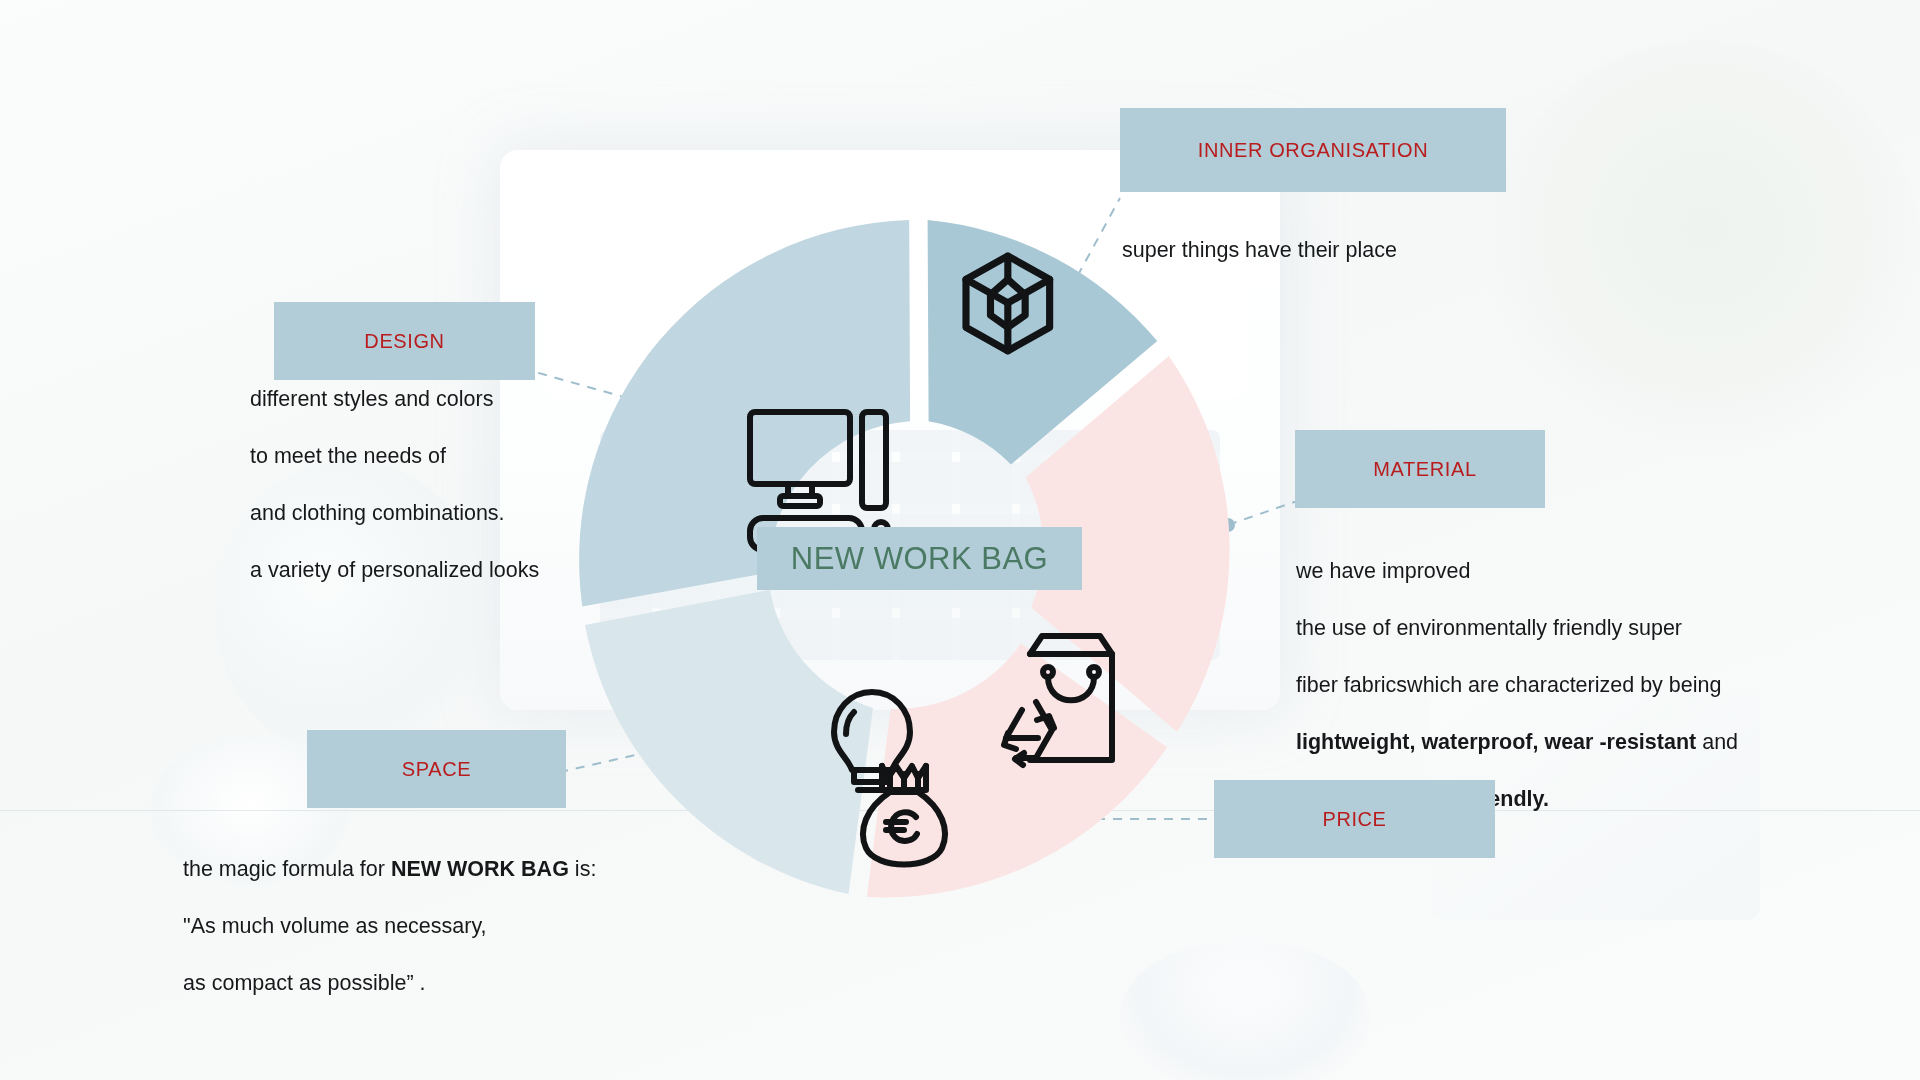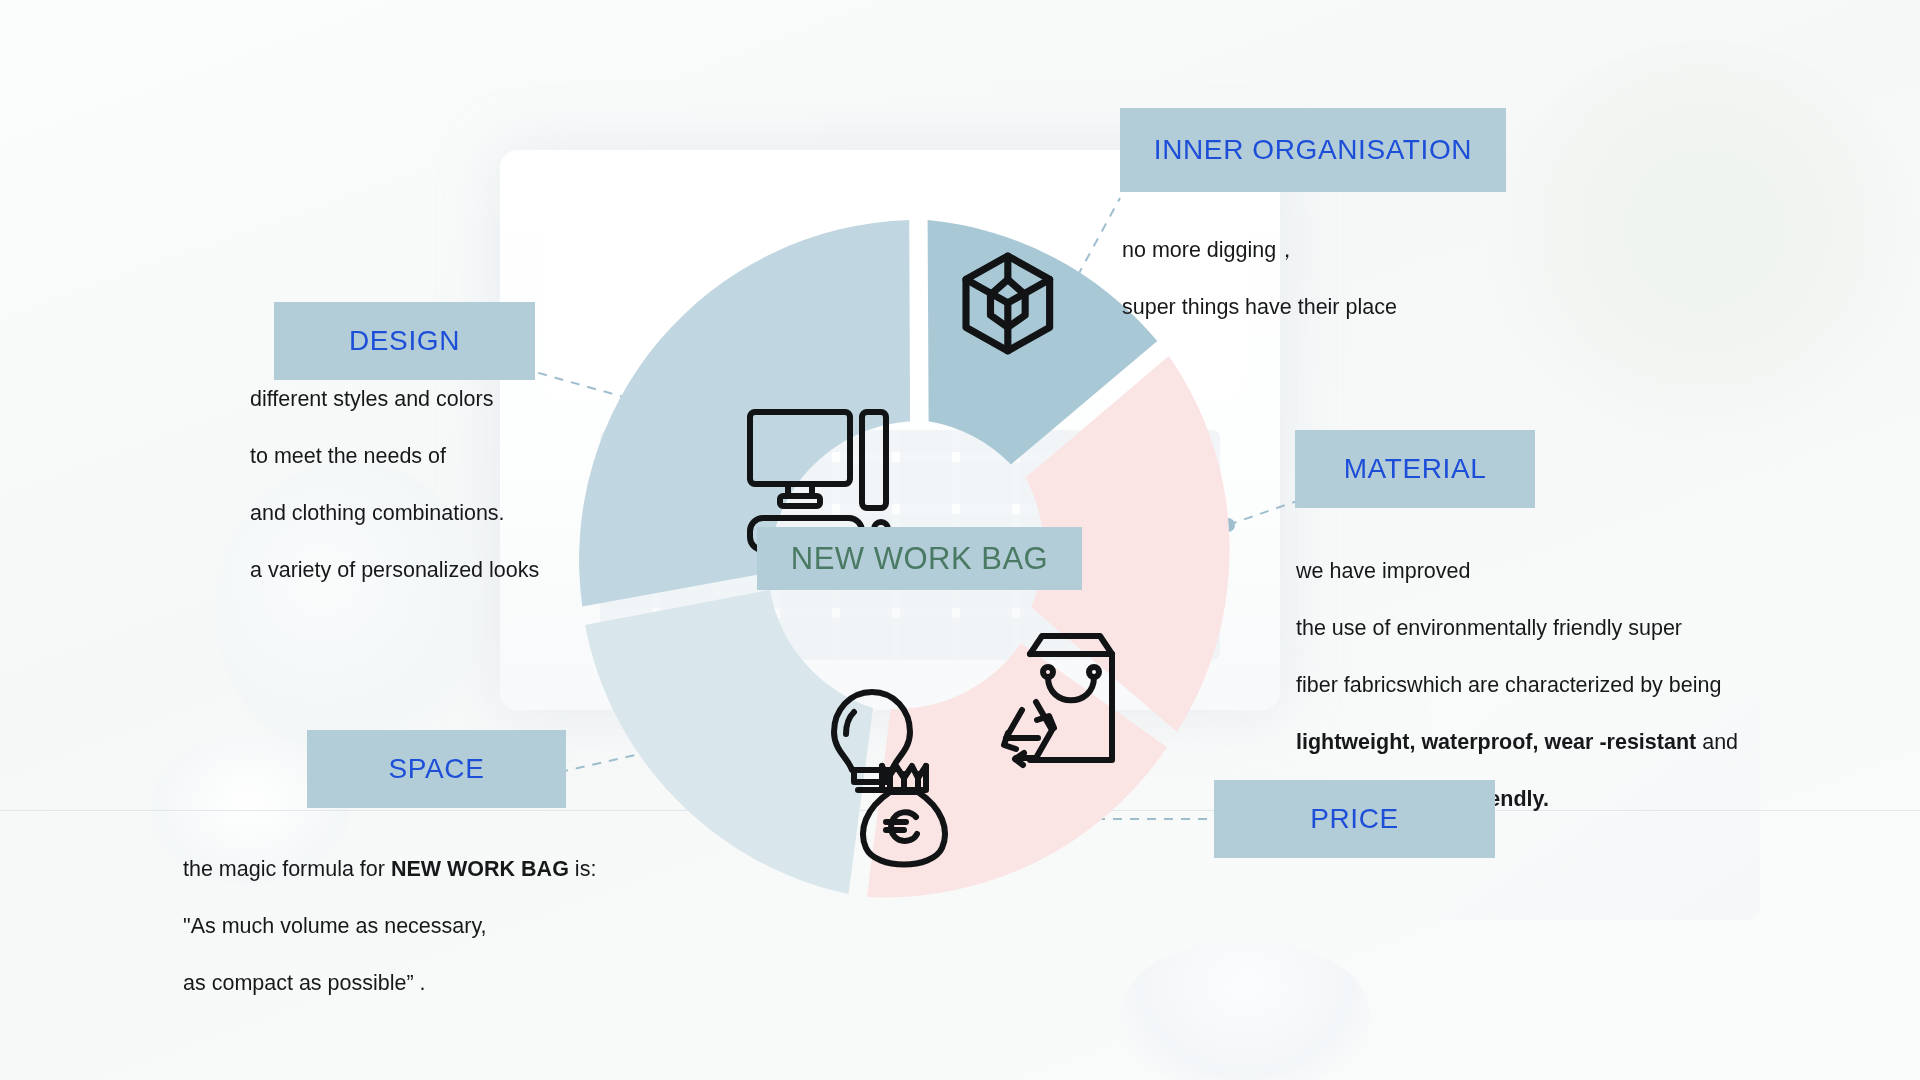--- a/index.html
+++ b/index.html
@@ -83,22 +83,22 @@
   #center-label {
     left: 757px; top: 527px; width: 325px; height: 63px;
     font-size: 31px;
   }
 
   
   .tag {
     position: absolute;
     display: flex; align-items: center; justify-content: center;
     background: #b2ccd8;
-    color: #1d4ed8;
-    font-size: 28px;
+    color: #b91c1c;
+    font-size: 20px;
     letter-spacing: .6px;
     white-space: nowrap;
   }
   .body-text {
     position: absolute;
     color: #16181a;
     font-size: 21.5px;
     line-height: 28.5px;
     white-space: pre-line;
   }
@@ -203,35 +203,34 @@
   </div>
 
   <div id="center-label" class="center-pill">
     <span>NEW WORK BAG</span>
   </div>
 
   <div class="tag" style="left:1120px; top:108px; width:386px; height:84px;">
     <span>INNER ORGANISATION</span>
   </div>
   <div class="body-text" style="left:1122px; top:207px; width:520px;">
-    <div>no more digging，</div>
     <div>super things have their place</div>
   </div>
 
   <div class="tag" style="left:274px; top:263px; width:261px; height:78px;margin-top:39px;">
     <span>DESIGN</span>
   </div>
   <div class="body-text" style="left:250px; top:356px; width:420px;">
     <div>different styles and colors</div>
     <div>to meet the needs of</div>
     <div>and clothing combinations.</div>
     <div>a variety of personalized looks</div>
   </div>
 
-  <div class="tag" style="left:1295px; top:430px; width:240px; height:78px;">
+  <div class="tag" style="left:1295px; top:430px; width:240px; height:78px;padding-left:10px;">
     <span>MATERIAL</span>
   </div>
   <div class="body-text" style="left:1296px; top:528px; width:540px;">
     <div>we have improved</div>
     <div>the use of environmentally friendly super</div>
     <div>fiber fabricswhich are characterized by being</div>
     <div><b>lightweight, waterproof, wear -resistant</b><span> and</span></div>
     <div><b>environmentally friendly.</b></div>
   </div>
 

